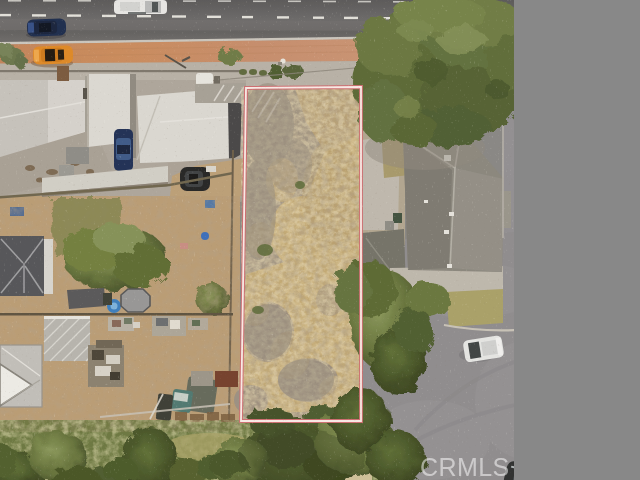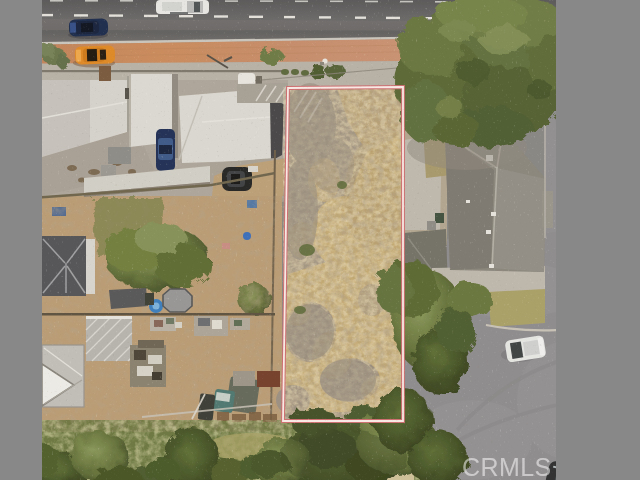--- a/index.html
+++ b/index.html
@@ -1,16 +1,16 @@
 <!DOCTYPE html>
 <html><head>
 <meta charset="utf-8">
 <style>
   html,body{margin:0;padding:0;background:#888;}
-  #scene{width:514px;height:480px;position:relative;overflow:hidden;font-family:"Liberation Sans",sans-serif;padding-left:42px;}
+  #scene{width:514px;height:480px;position:relative;overflow:hidden;font-family:"Liberation Sans",sans-serif;}
 </style>
 </head>
 <body>
 <div id="scene">
 <svg width="640" height="480" viewBox="0 0 640 480">
 <defs>
   <filter id="leafy" x="-20%" y="-20%" width="140%" height="140%">
     <feTurbulence type="fractalNoise" baseFrequency="0.07" numOctaves="3" seed="11" result="t"></feTurbulence>
     <feDisplacementMap in="SourceGraphic" in2="t" scale="14"></feDisplacementMap>
   </filter>

